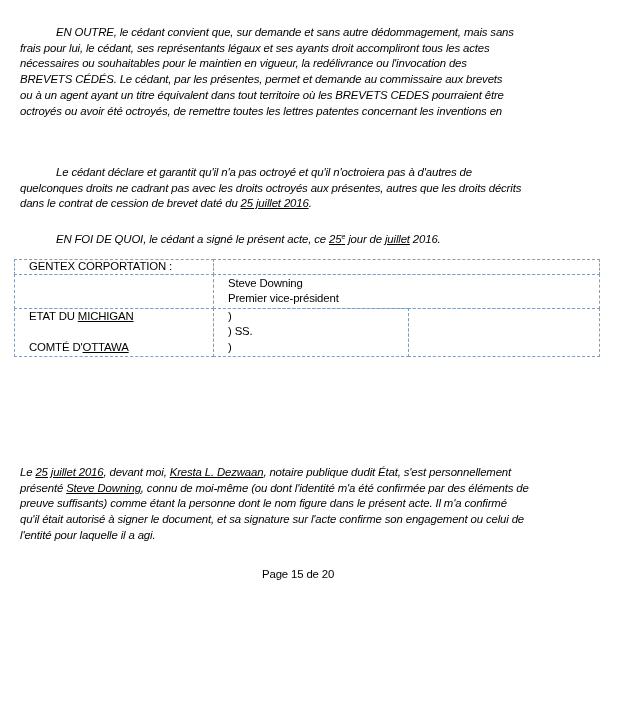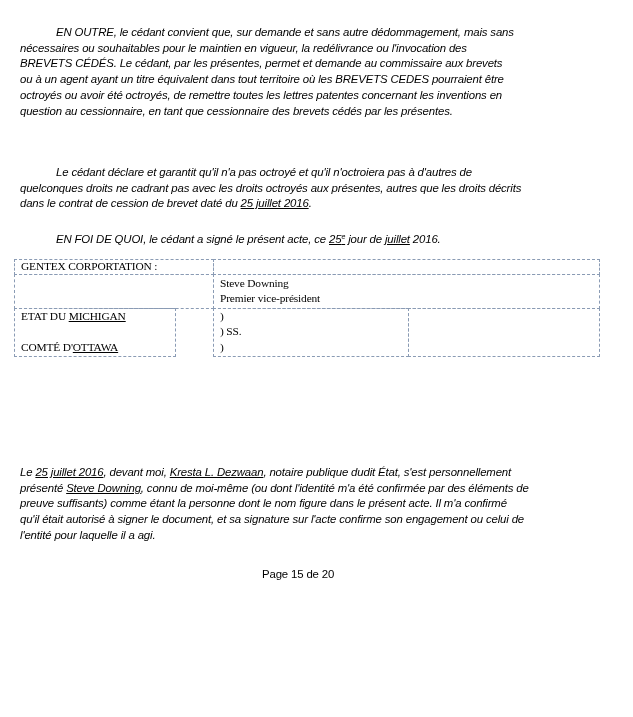--- a/index.html
+++ b/index.html
@@ -15,34 +15,34 @@
     sup { font-size: 7px; vertical-align: 4px; line-height: 0; }
     #p1 { top: 25px; }
     #p2 { top: 165px; }
     #p3 { top: 232px; }
     #p4 { top: 465px; }
     #footer { position: absolute; top: 568px; left: 0; width: 633px; text-align: left; }
     #footer span { position: absolute; left: 262px; }
 
     .sig-table { position: absolute; left: 14px; top: 259px; width: 586px; height: 98px; }
     .cell { position: absolute; box-sizing: border-box; border: 1px dashed #8a9bb4; }
-    .cell .t { position: absolute; left: 6px; white-space: nowrap; line-height: 15px; font-family: Liberation Serif, serif; }
+    .cell .t { position: absolute; left: 14px; white-space: nowrap; line-height: 15px; }
   </style>
 </head>
 <body>
 
 <div>
 
   <p class="para" id="p1">
     <span class="line indent">EN OUTRE,  le cédant convient que, sur demande et sans autre dédommagement,  mais sans</span>
+    <span class="line">frais pour lui, le cédant, ses représentants légaux et ses ayants droit accompliront tous les actes</span>
     <span class="line">nécessaires ou souhaitables pour le maintien en vigueur, la redélivrance ou l'invocation des</span>
     <span class="line">BREVETS  CÉDÉS.  Le cédant, par les présentes, permet et demande  au commissaire aux brevets</span>
     <span class="line">ou à un agent ayant un titre équivalent dans tout territoire où les BREVETS  CEDES  pourraient être</span>
     <span class="line">octroyés ou avoir été octroyés, de remettre toutes les lettres patentes concernant les inventions en</span>
-    <span class="line">question au cessionnaire, en tant que cessionnaire des brevets cédés par les présentes.</span>
   </p>
 
   <p class="para" id="p2">
     <span class="line indent">Le cédant déclare et garantit qu'il n'a pas octroyé et qu'il n'octroiera pas à d'autres de</span>
     <span class="line">quelconques droits ne cadrant pas avec les droits octroyés aux présentes, autres que les droits décrits</span>
     <span class="line"><span>dans le contrat de cession de brevet daté du </span><u>25 juillet  2016</u><span>.</span></span>
   </p>
 
   <p class="para" id="p3">
     <span class="line indent"><span>EN FOI DE QUOI,  le cédant a signé le présent acte, ce </span><u><span>25</span><sup>e</sup></u><span> jour de </span><u>juillet</u><span> 2016.</span></span>
@@ -54,21 +54,21 @@
       <span class="t" style="top:-1px;">GENTEX  CORPORTATION  :</span>
     </div>
     <div class="cell" style="left:199px;top:0;width:387px;height:16px;"></div>
 
     <div class="cell" style="left:0;top:15px;width:200px;height:35px;"></div>
     <div class="cell" style="left:199px;top:15px;width:387px;height:35px;">
       <span class="t" style="top:1px;">Steve Downing</span>
       <span class="t" style="top:16px;">Premier  vice-président</span>
     </div>
 
-    <div class="cell" style="left:0;top:49px;width:162px;height:49px;">
+    <div class="cell" style="left:0;top:49px;width:200px;height:49px;">
       <span class="t" style="top:0px;"><span>ETAT DU </span><u>MICHIGAN</u></span>
       <span class="t" style="top:31px;"><span>COMTÉ  D'</span><u>OTTAWA</u></span>
     </div>
     <div class="cell" style="left:199px;top:49px;width:196px;height:49px;">
       <span class="t" style="top:0px;">)</span>
       <span class="t" style="top:15px;">) SS.</span>
       <span class="t" style="top:31px;">)</span>
     </div>
     <div class="cell" style="left:394px;top:49px;width:192px;height:49px;"></div>
   </div>

